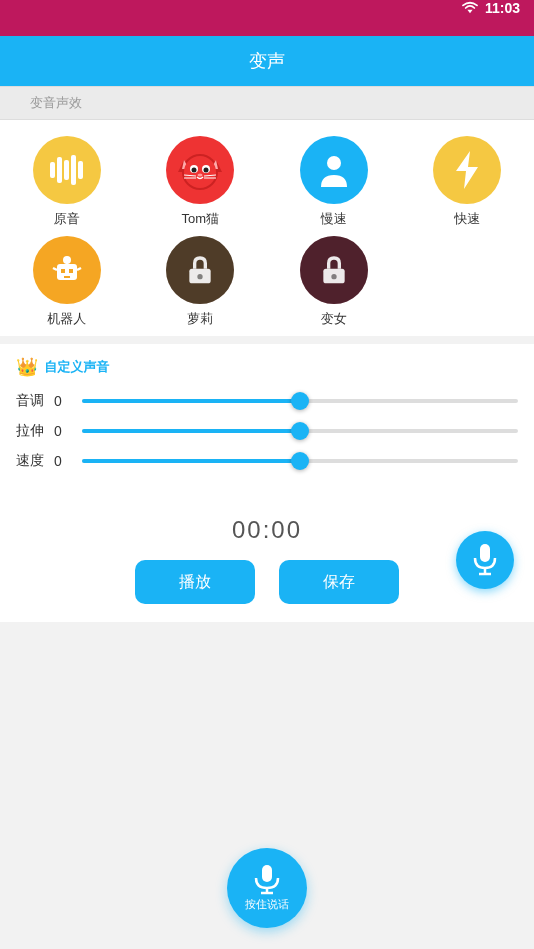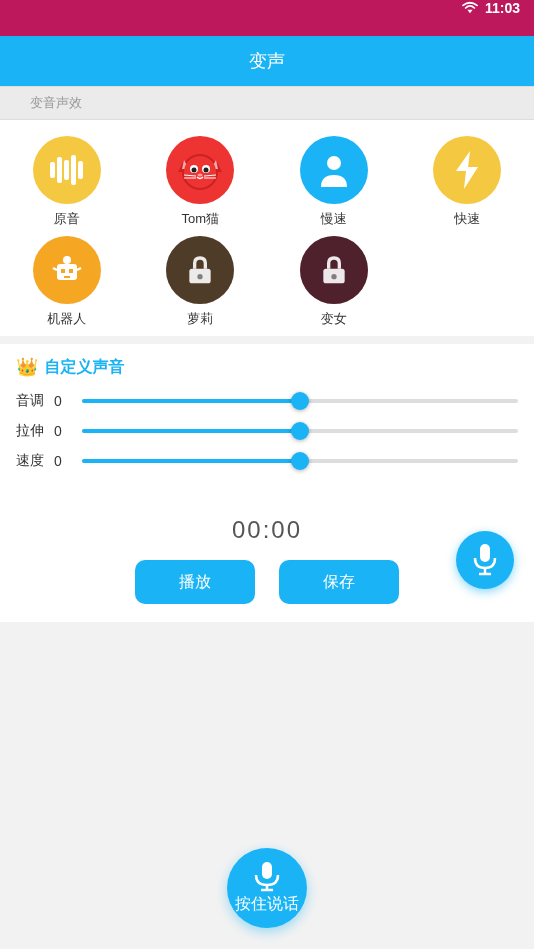--- a/index.html
+++ b/index.html
@@ -140,21 +140,21 @@
       display: flex;
       align-items: center;
       gap: 6px;
       margin-bottom: 14px;
     }
     .crown-icon {
       color: #f5a623;
       font-size: 18px;
     }
     .custom-title-text {
-      font-size: 16px;
+      font-size: 13px;
       font-weight: 600;
       color: #1ab3f5;
       font-family: Liberation Mono, monospace;
     }
 
     
     .slider-row {
       display: flex;
       align-items: center;
       margin-bottom: 12px;
@@ -275,21 +275,21 @@
       display: flex;
       flex-direction: column;
       align-items: center;
       justify-content: center;
       cursor: pointer;
       box-shadow: 0 4px 12px rgba(26,179,245,0.4);
       gap: 2px;
     }
     .record-btn-label {
       color: white;
-      font-size: 16px;
+      font-size: 11px;
     }
   </style>
 </head>
 <body>
 
 <div class="status-bar">
   <div class="status-bar-right">
     <svg class="wifi-icon" viewBox="0 0 20 16" fill="white">
       <polygon points="10,14 13,10 7,10" fill="white"></polygon>
       <path d="M5,8 Q10,3 15,8" stroke="white" stroke-width="2" fill="none" stroke-linecap="round"></path>

